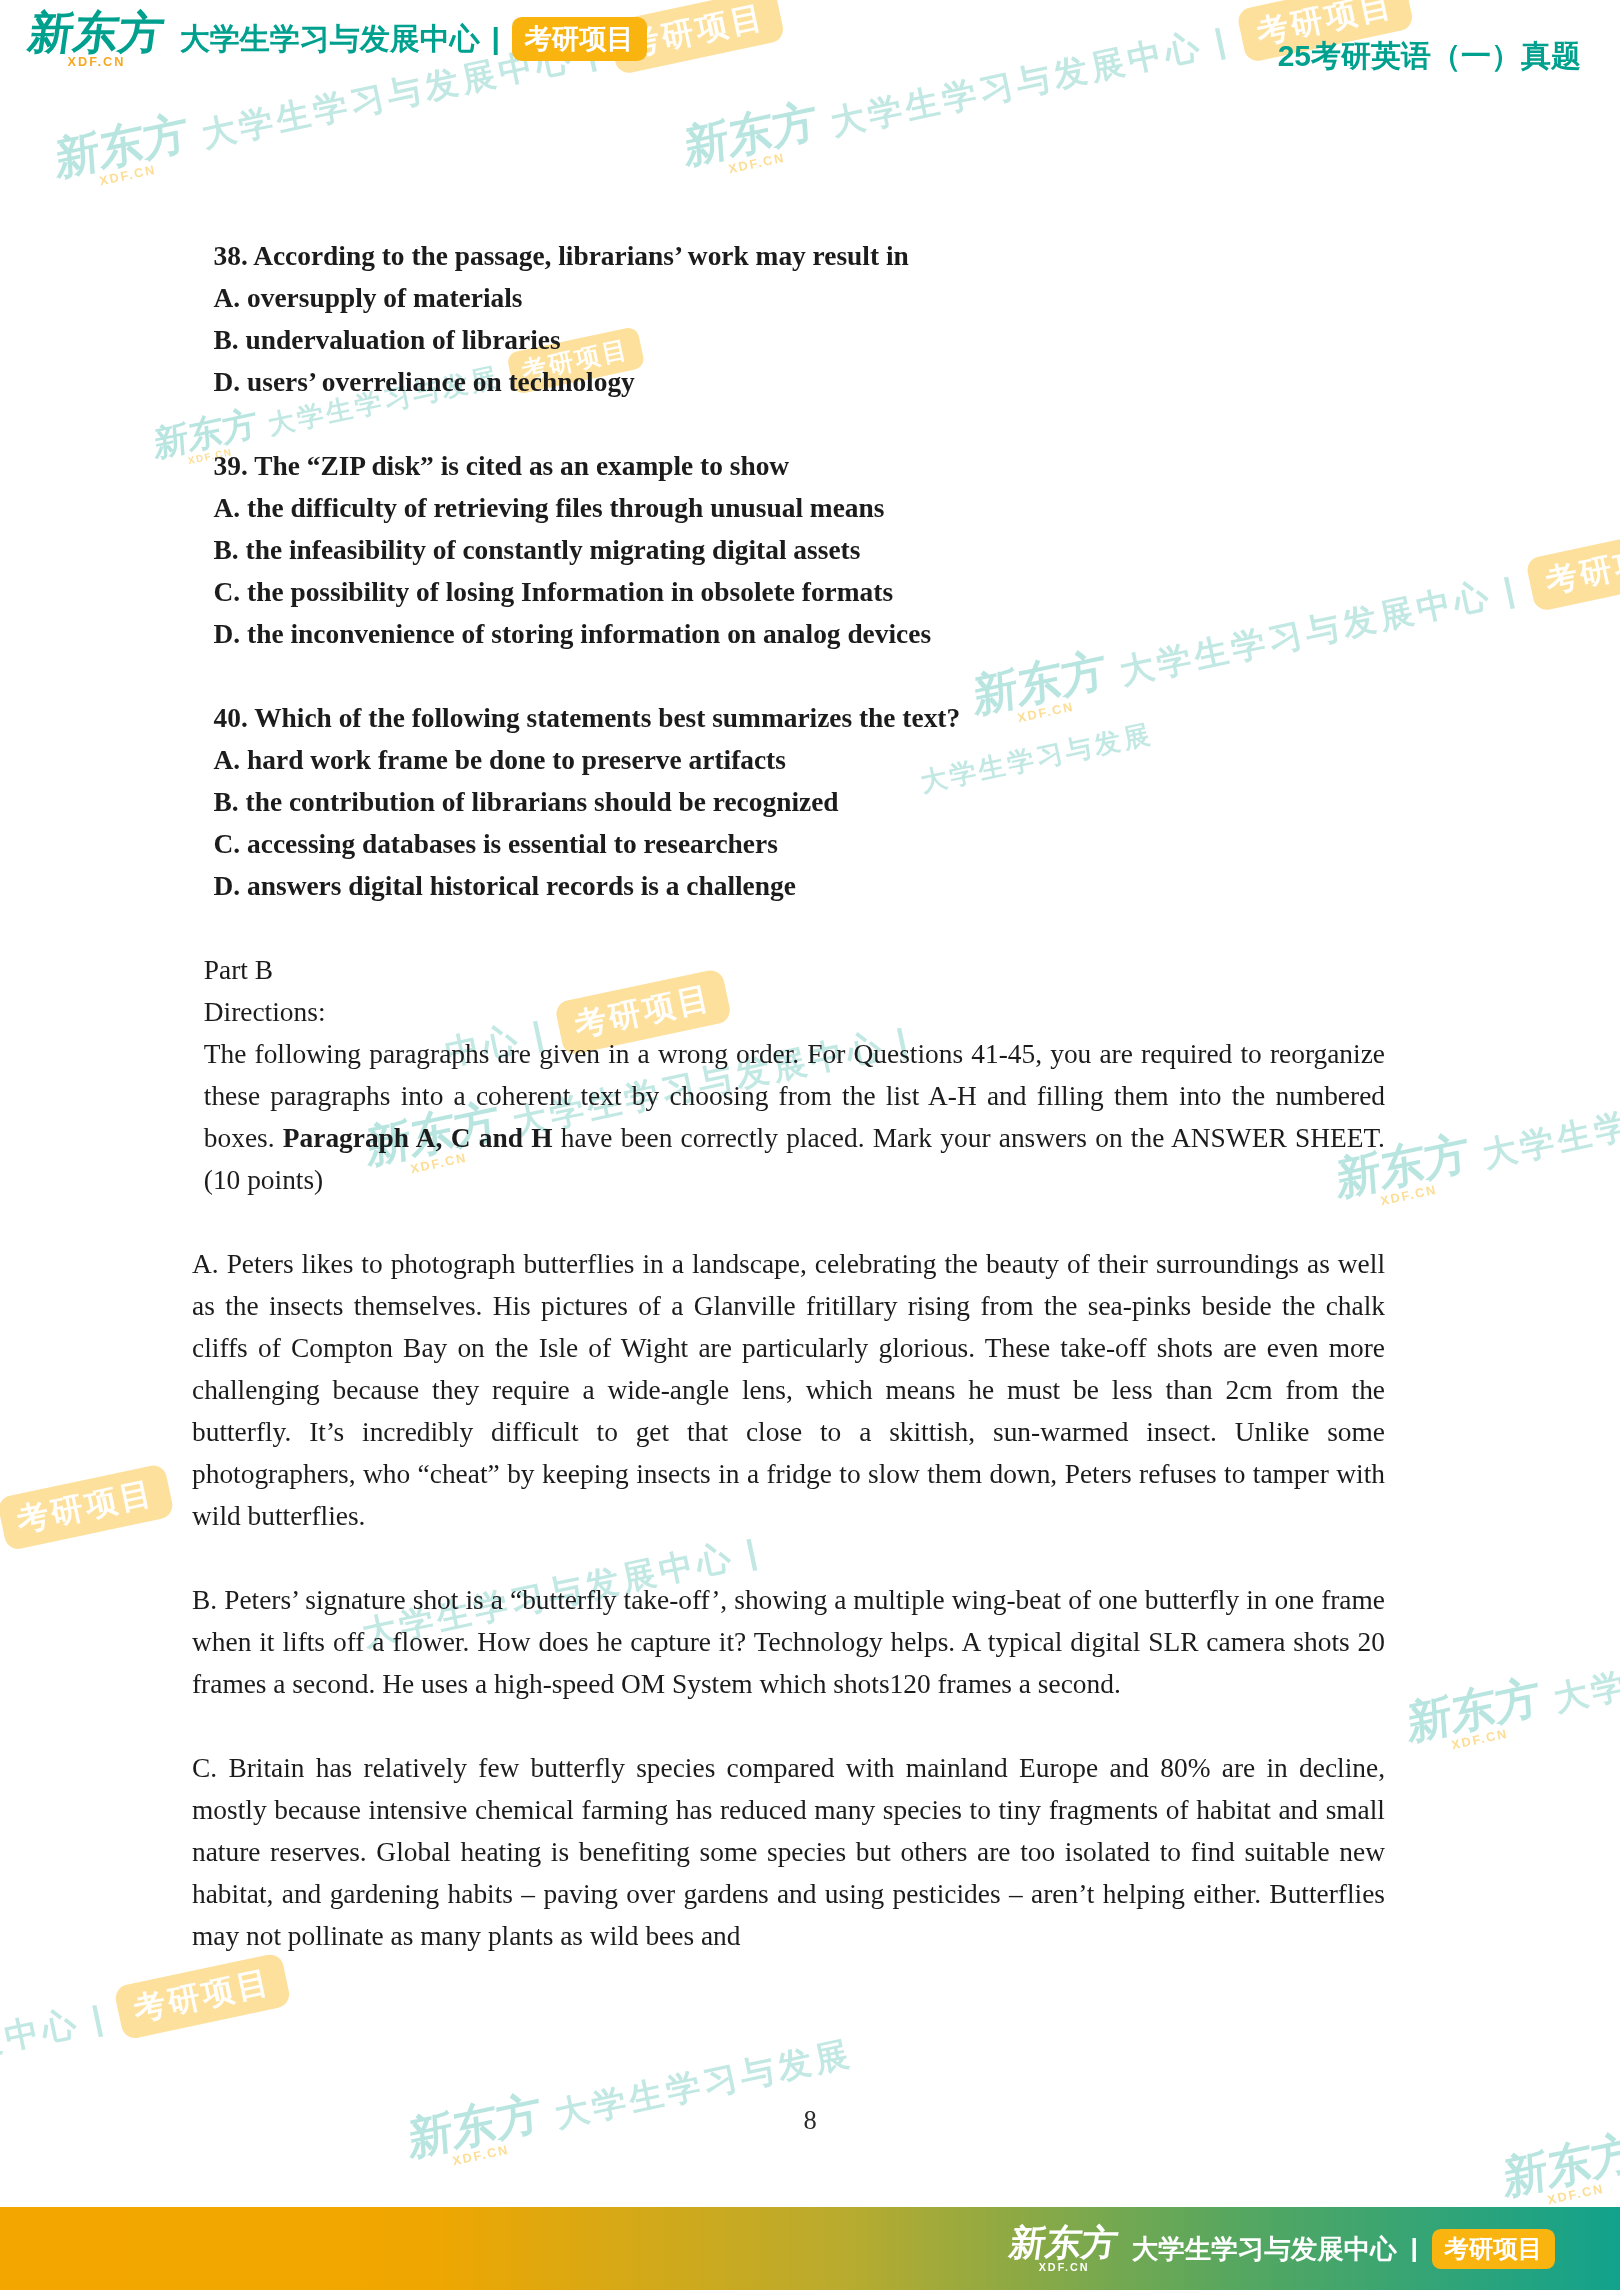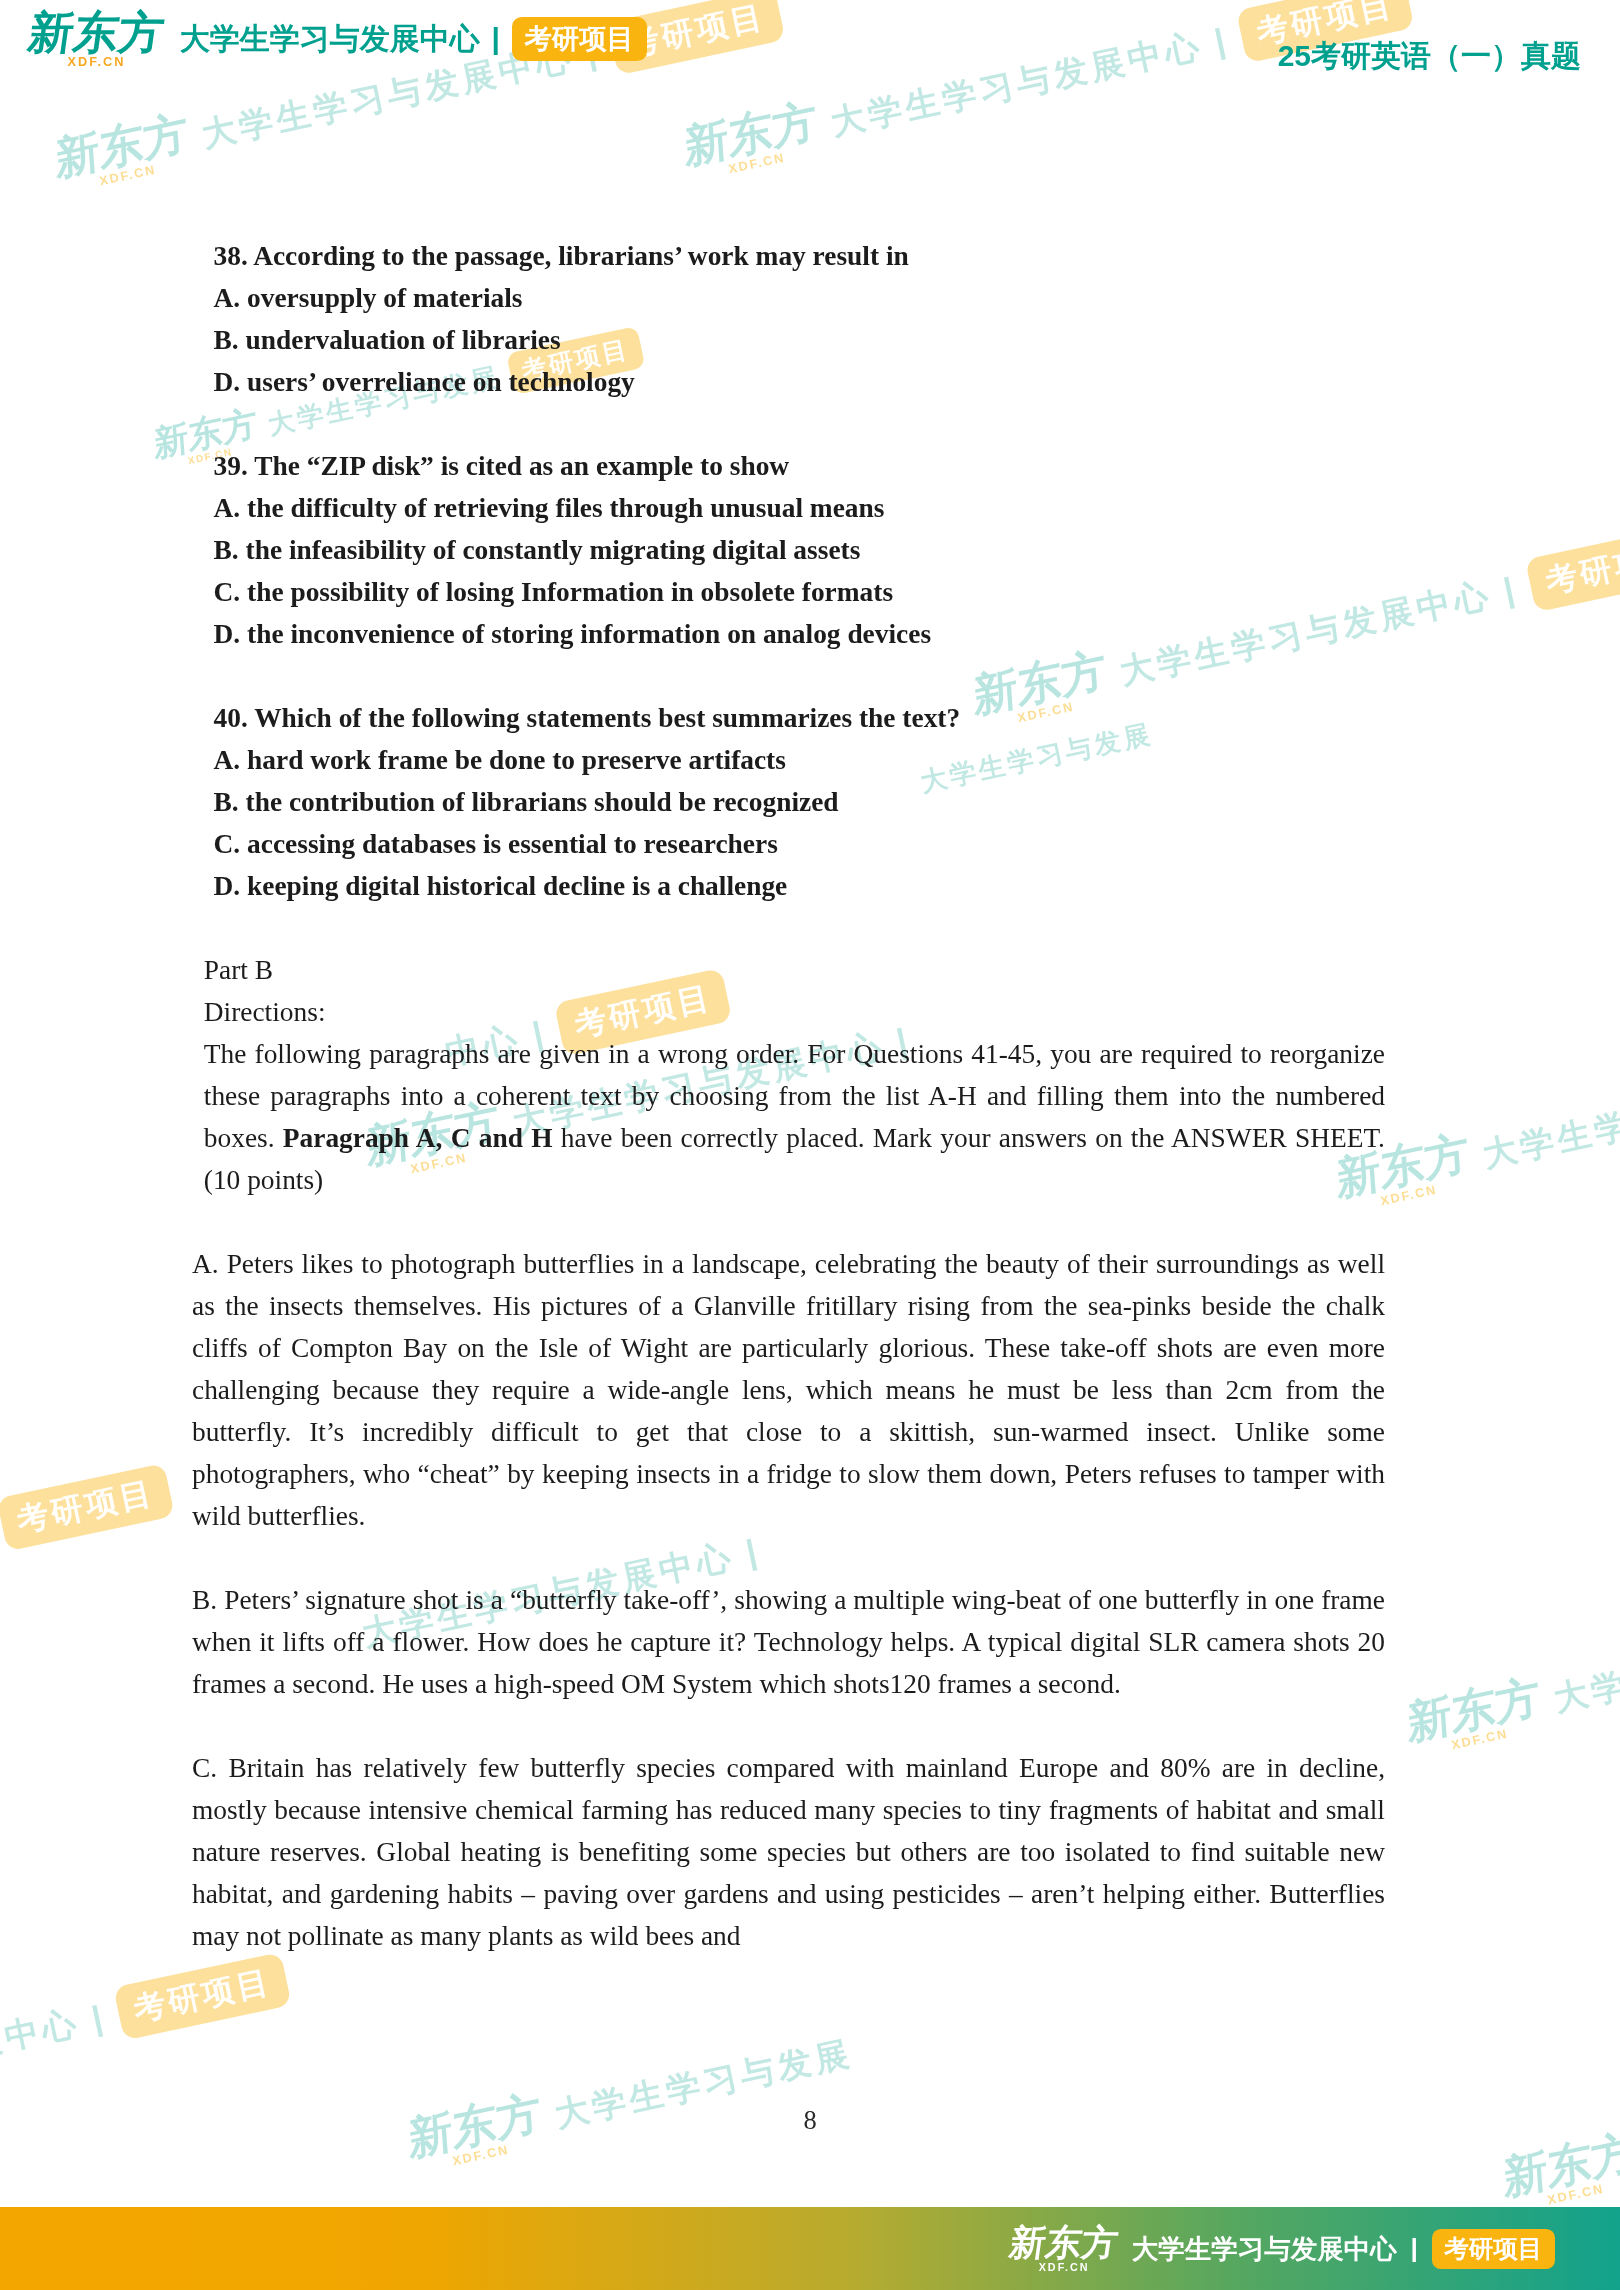--- a/index.html
+++ b/index.html
@@ -248,21 +248,21 @@
       <p class="qline">B. the infeasibility of constantly migrating digital assets</p>
       <p class="qline">C. the possibility of losing Information in obsolete formats</p>
       <p class="qline">D. the inconvenience of storing information on analog devices</p>
     </div>
 
     <div class="qblock">
       <p class="qline">40. Which of the following statements best summarizes the text?</p>
       <p class="qline">A. hard work frame be done to preserve artifacts</p>
       <p class="qline">B. the contribution of librarians should be recognized</p>
       <p class="qline">C. accessing databases is essential to researchers</p>
-      <p class="qline">D. keeping digital historical decline is a challenge</p>
+      <p class="qline">D. answers digital historical records is a challenge</p>
     </div>
 
     <div>
       <p class="section-heading">Part B</p>
       <p class="section-heading">Directions:</p>
       <p class="para jtext" style="margin-bottom:42px;padding-left:11.8px;"><span>The following paragraphs are given in a wrong order. For Questions 41-45, you are required to reorganize these paragraphs into a coherent text by choosing from the list A-H and filling them into the numbered boxes. </span><span class="b">Paragraph A, C and H</span><span> have been correctly placed. Mark your answers on the ANSWER SHEET. (10 points)</span></p>
     </div>
 
     <p class="para">A. Peters likes to photograph butterflies in a landscape, celebrating the beauty of their surroundings as well as the insects themselves. His pictures of a Glanville fritillary rising from the sea-pinks beside the chalk cliffs of Compton Bay on the Isle of Wight are particularly glorious. These take-off shots are even more challenging because they require a wide-angle lens, which means he must be less than 2cm from the butterfly. It’s incredibly difficult to get that close to a skittish, sun-warmed insect. Unlike some photographers, who “cheat” by keeping insects in a fridge to slow them down, Peters refuses to tamper with wild butterflies.</p>
     <p class="para">B. Peters’ signature shot is a “butterfly take-off’, showing a multiple wing-beat of one butterfly in one frame when it lifts off a flower. How does he capture it? Technology helps. A typical digital SLR camera shots 20 frames a second. He uses a high-speed OM System which shots120 frames a second.</p>

